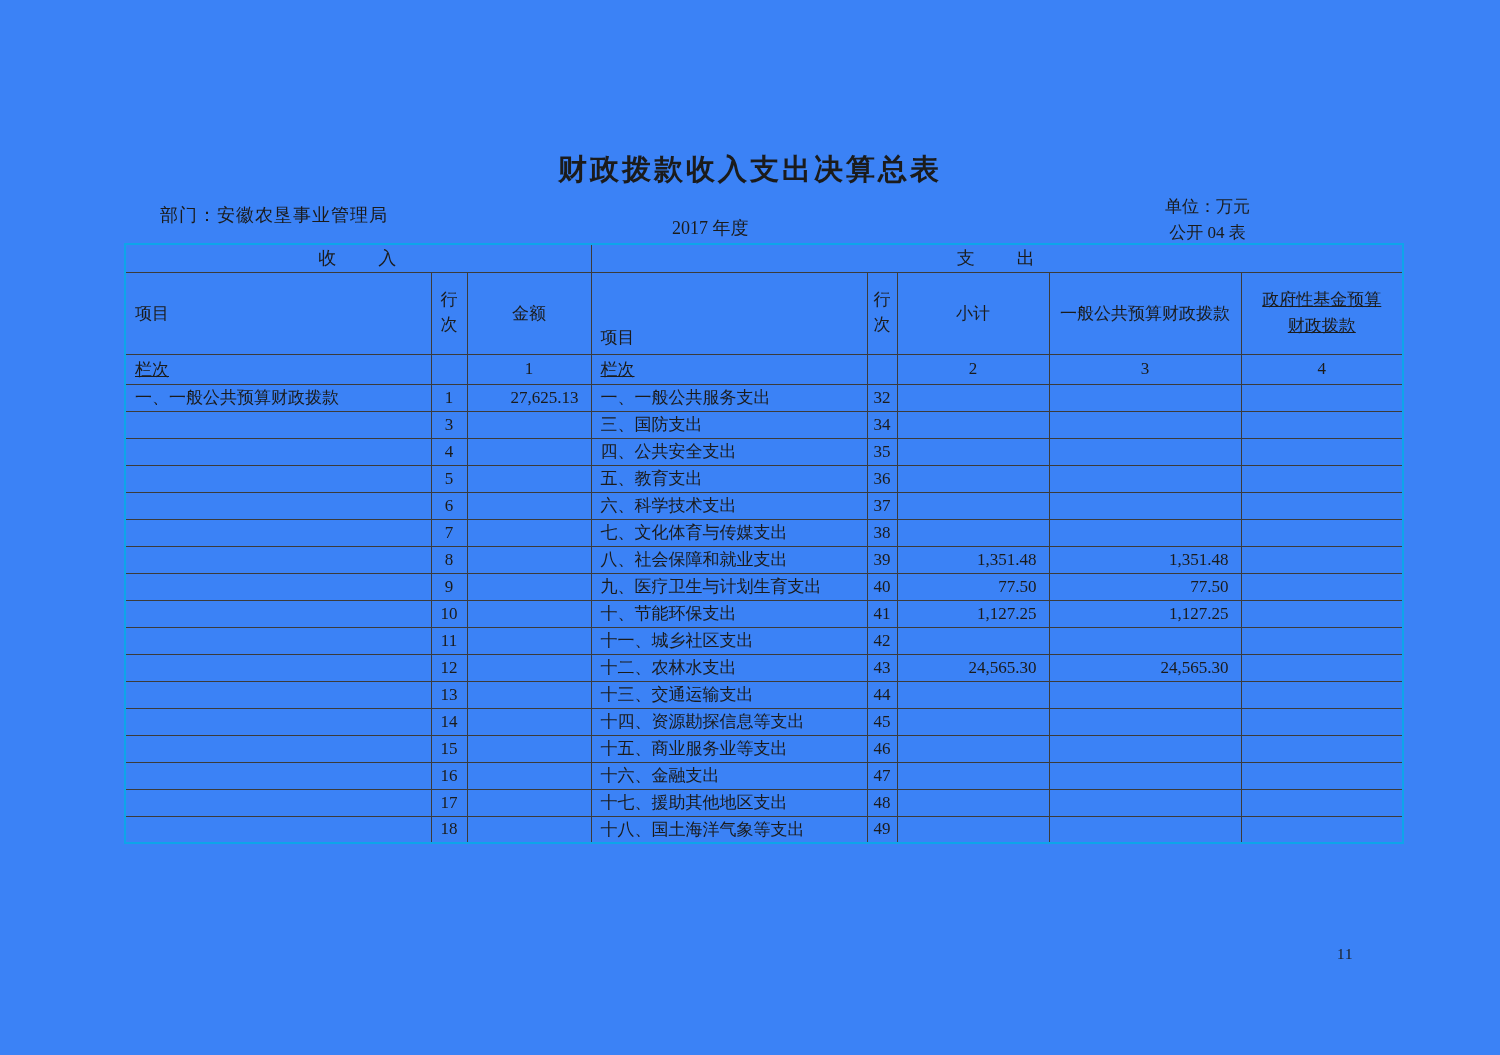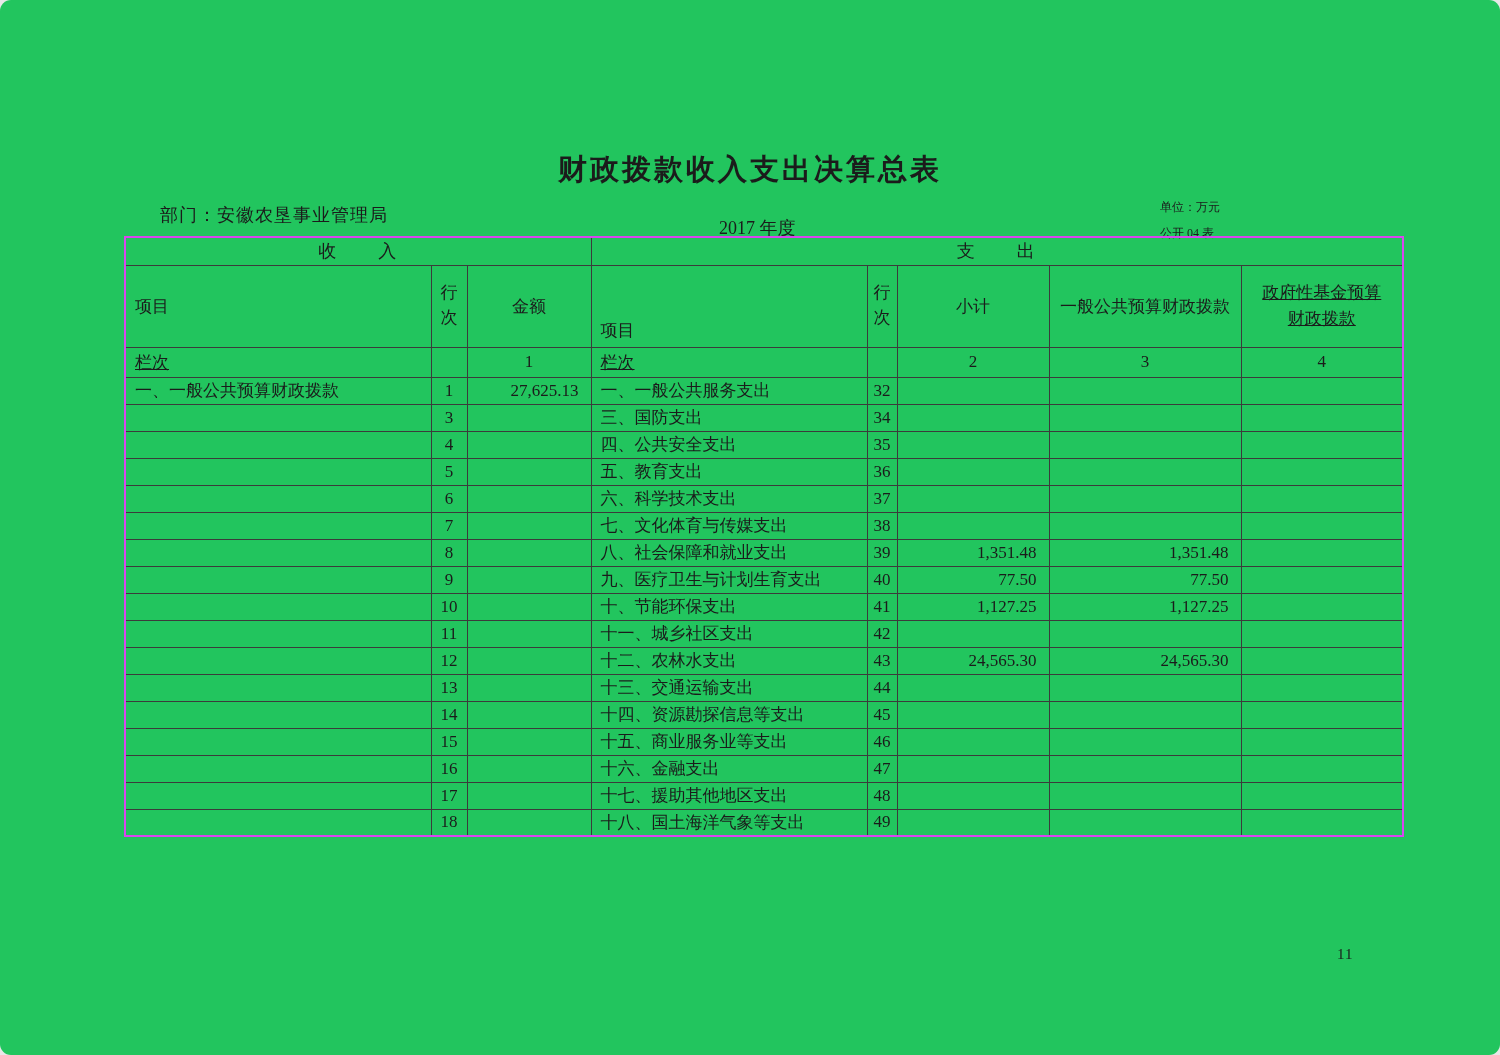--- a/index.html
+++ b/index.html
@@ -3,23 +3,22 @@
 <meta charset="utf-8">
 <style>
   * { box-sizing: border-box; margin: 0; padding: 0; }
   html, body { background: #e8e8e8; }
   body { font-family: "Liberation Serif", "DejaVu Serif", serif; color: #1b1b1b; }
 
   .page {
     position: relative;
     width: 1500px;
     height: 1055px;
-    background: #22c55e;
+    background: #3b82f6;
     overflow: hidden;
-    border-radius: 11px;
   }
 
   .doc-title {
     position: absolute;
     top: 150px;
     left: 0;
     width: 100%;
     text-align: center;
     font-size: 29px;
     font-weight: bold;
@@ -31,42 +30,42 @@
     top: 203px;
     left: 127px;
     font-size: 18px;
     letter-spacing: 1px;
     margin-left: 33px;
   }
 
   .meta-year {
     position: absolute;
     top: 216px;
-    left: 719px;
+    left: 672px;
     font-size: 18px;
   }
 
   .meta-right {
     position: absolute;
     top: 194px;
-    left: 1160px;
+    left: 1056px;
     width: 303px;
-    text-align: left;
-    font-size: 12px;
+    text-align: center;
+    font-size: 17px;
     line-height: 26px;
   }
 
   table.fin-table {
     position: absolute;
-    top: 236px;
+    top: 243px;
     left: 124px;
     width: 1280px;
     border-collapse: collapse;
     table-layout: fixed;
-    border: 2px solid #d946ef;
+    border: 2px solid #0ea5e9;
   }
   .fin-table th, .fin-table td {
     border: 1px solid #3b3b3b;
     font-size: 17px;
     font-weight: normal;
     overflow: hidden;
     white-space: nowrap;
   }
 
   .fin-table tr.group-row { height: 28px; }

